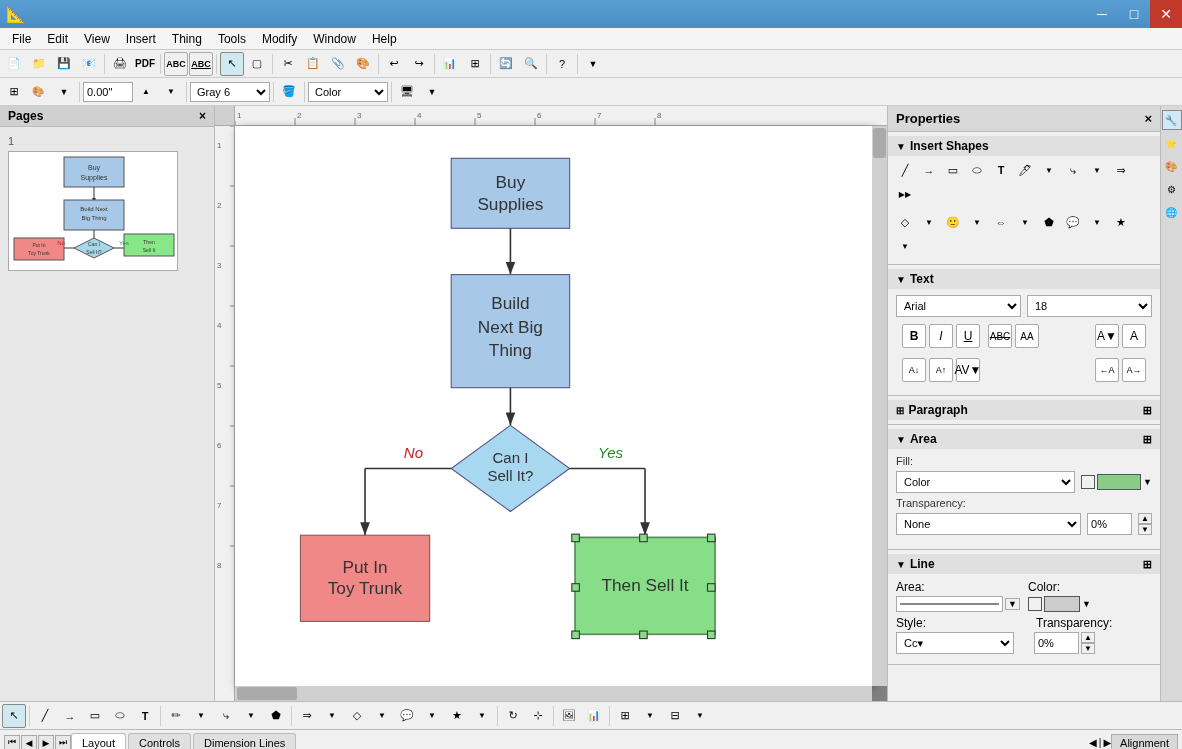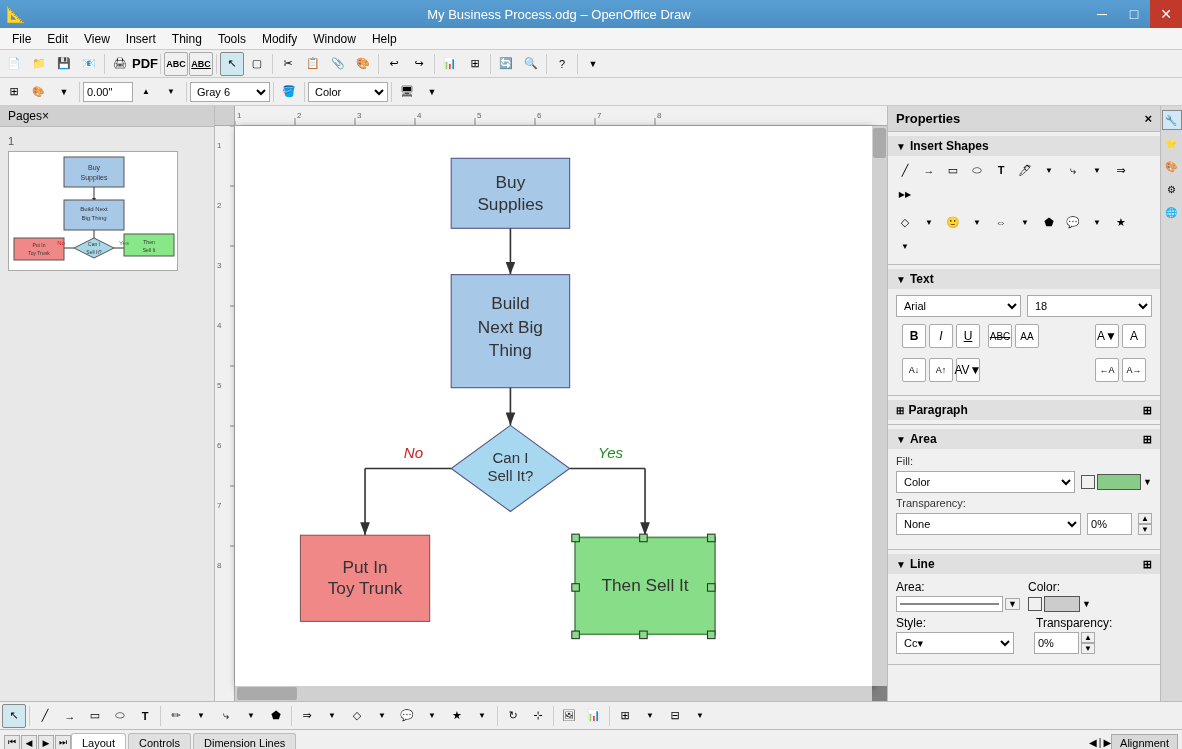--- a/index.html
+++ b/index.html
@@ -82,23 +82,24 @@
       background: #e8e8e8;
       border-right: 1px solid #bbb;
       display: flex;
       flex-direction: column;
     }
     #pages-header {
       background: #d0d0d0;
       border-bottom: 1px solid #bbb;
       padding: 3px 8px;
       display: flex;
+      justify-content: space-between;
       align-items: center;
       font-size: 12px;
-      font-weight: normal;
+      font-weight: bold;
     }
     #pages-content {
       padding: 8px;
       flex: 1;
     }
     .page-thumb {
       background: white;
       border: 1px solid #aaa;
       width: 170px;
       height: 120px;
@@ -282,21 +283,20 @@
       display: flex; align-items: center; justify-content: center;
       border: 1px solid #aaa; background: #e8e8e8;
       cursor: pointer; font-size: 9px;
     }
   </style>
 </head>
 <body>
 
 <div id="titlebar">
   <div style="width:32px;display:flex;align-items:center;justify-content:center;font-size:16px;">📐</div>
-  <div class="title">My Business Process.odg – OpenOffice Draw</div>
   <div class="window-controls">
     <div class="win-btn">─</div>
     <div class="win-btn">□</div>
     <div class="win-btn close">✕</div>
   </div>
 </div>
 
 <div id="menubar">
   <div class="menu-item">File</div>
   <div class="menu-item">Edit</div>
@@ -309,21 +309,21 @@
   <div class="menu-item">Help</div>
 </div>
 
 <div class="toolbar" style="gap:1px;">
   <div class="tb-btn">📄</div>
   <div class="tb-btn">📁</div>
   <div class="tb-btn">💾</div>
   <div class="tb-btn">📧</div>
   <div class="sep"></div>
   <div class="tb-btn">🖨</div>
-  <div class="tb-btn" style="font-size:13px;font-weight:bold;">PDF</div>
+  <div class="tb-btn" style="font-size:10px;font-weight:bold;">PDF</div>
   <div class="sep"></div>
   <div class="tb-btn" style="font-size:9px;font-weight:bold;border:1px solid #aaa;">ABC</div>
   <div class="tb-btn" style="font-size:9px;font-weight:bold;border:1px solid #aaa;text-decoration:underline;">ABC</div>
   <div class="sep"></div>
   <div class="tb-btn" style="border:1px solid #888;background:#d0e8f0;">↖</div>
   <div class="tb-btn">▢</div>
   <div class="sep"></div>
   <div class="tb-btn">✂</div>
   <div class="tb-btn">📋</div>
   <div class="tb-btn">📎</div>

